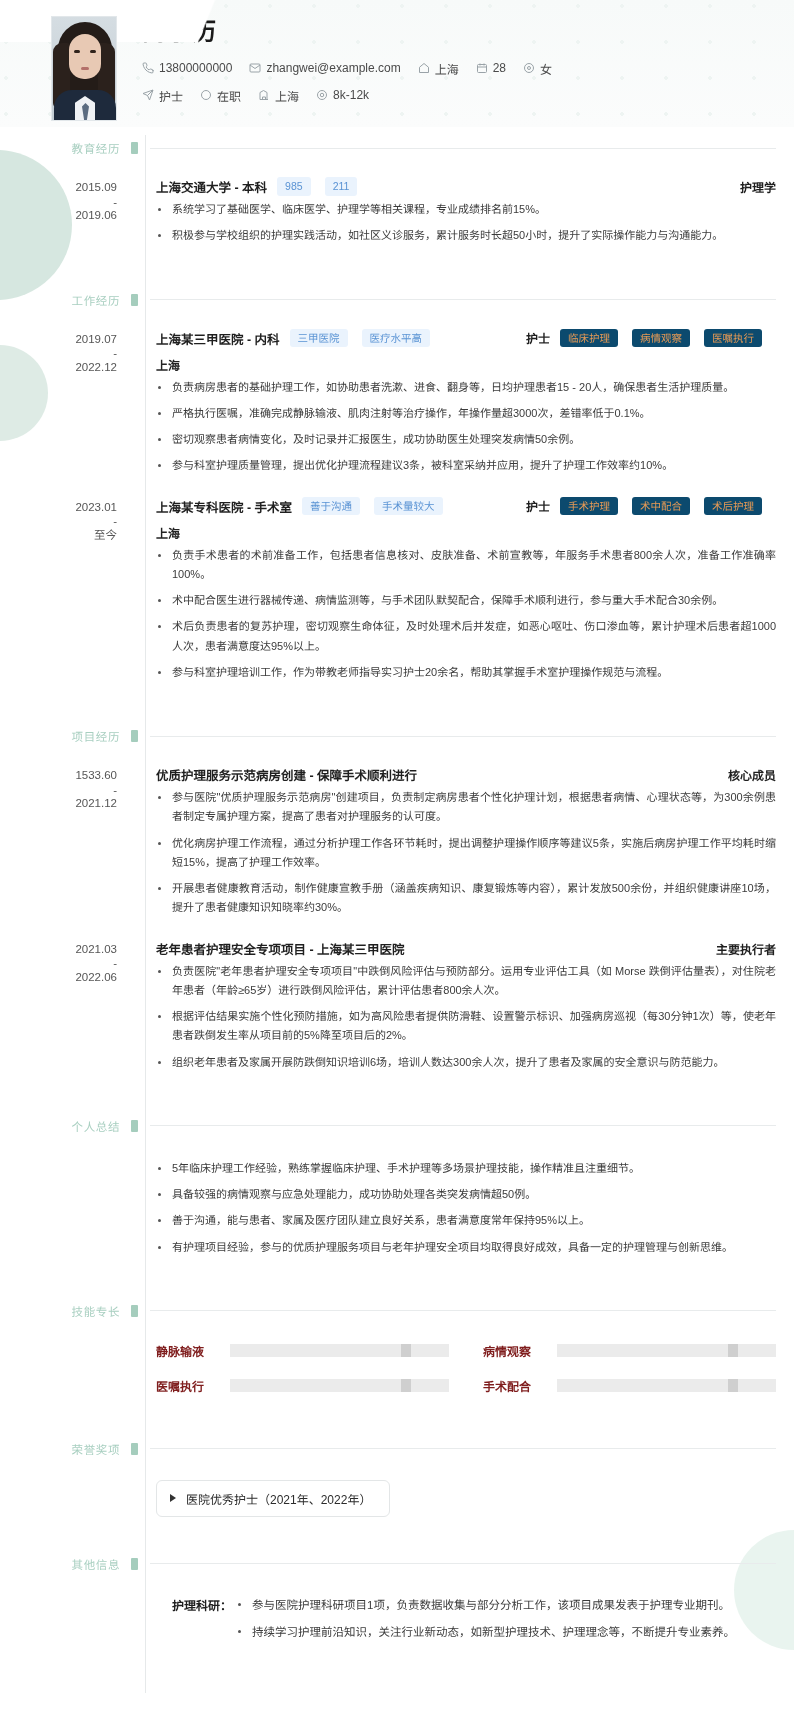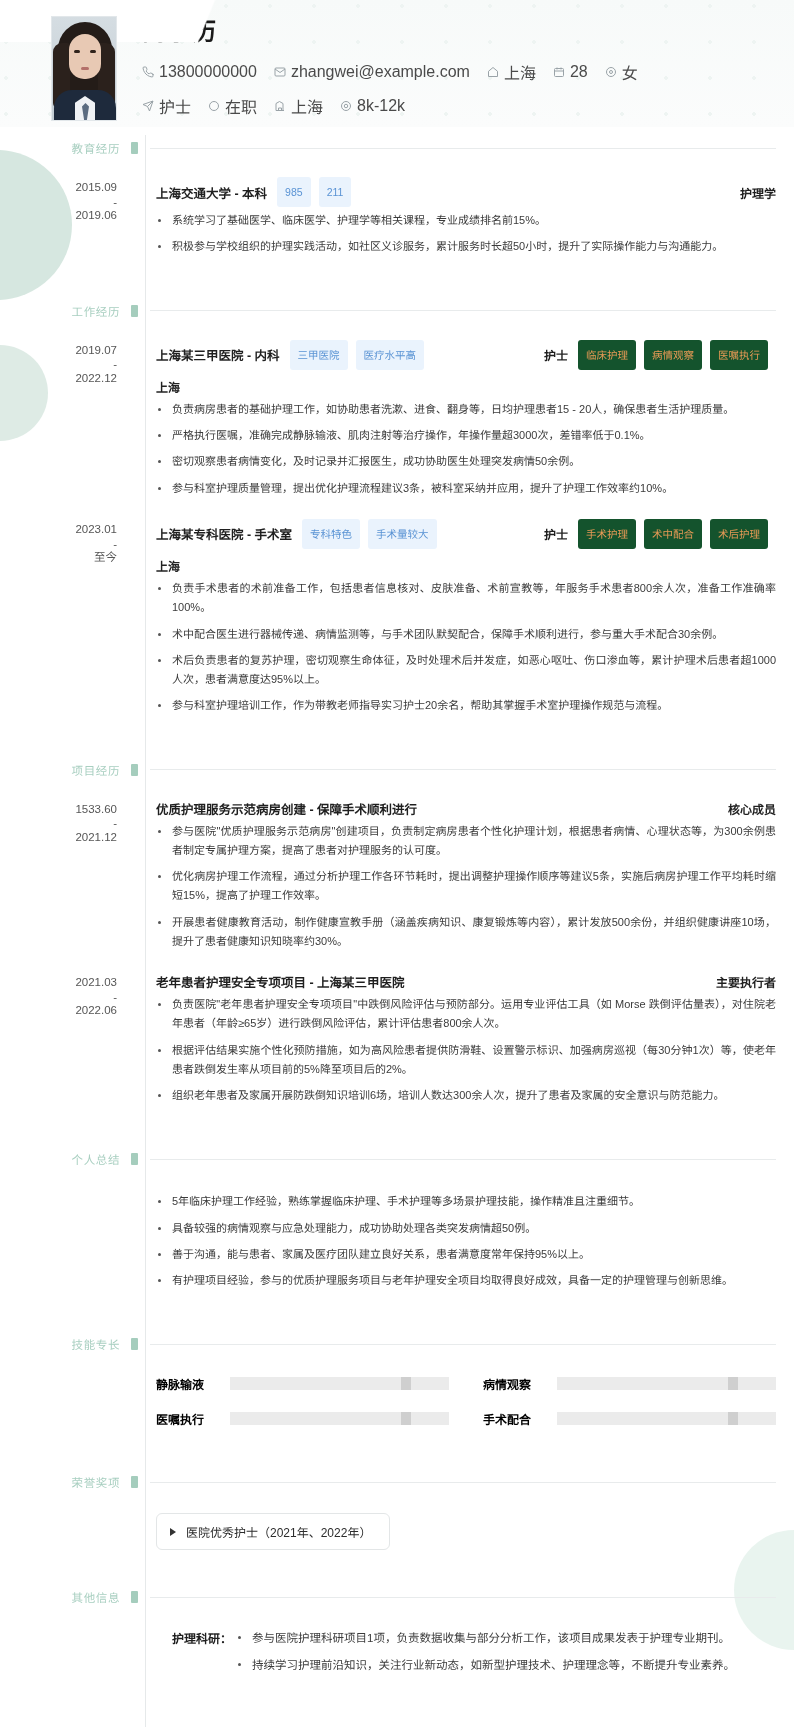--- a/index.html
+++ b/index.html
@@ -61,21 +61,21 @@
   .photo-body { position:absolute; left:2px; bottom:0; width:62px; height:30px; background:#1e2a3c; border-radius:18px 18px 0 0; }
   .photo-shirt { position:absolute; left:23px; bottom:0; width:20px; height:24px; background:#f0f2f5; clip-path: polygon(50% 0, 100% 28%, 100% 100%, 0 100%, 0 28%); }
   .photo-tie { position:absolute; left:30px; bottom:0; width:7px; height:17px; background:#5b6b80; clip-path: polygon(50% 0, 100% 20%, 70% 100%, 30% 100%, 0 20%); }
 
   .hdr-text { margin-left: 25px; padding-top: 6px; }
   .name {
     font-size: 24px; font-weight: 700; color: #1a1a1a; letter-spacing: 1px;
     line-height: 1.15; margin: 0 0 14px 0;
   }
   .meta-row { display: flex; align-items: center; flex-wrap: wrap; margin-bottom: 10px; }
-  .meta-item { display: flex; align-items: center; margin-right: 17px; font-size: 16px; color: #4a4a4a; white-space: nowrap; }
+  .meta-item { display: flex; align-items: center; margin-right: 17px; font-size: 12px; color: #4a4a4a; white-space: nowrap; }
   .meta-item .ico { margin-right: 5px; display: inline-flex; width: 12px; height: 12px; align-items: center; justify-content: center; color: #9aa3a8; }
   .meta-item .ico svg { display: block; }
 
   
   .content { position: relative; z-index: 2; padding-bottom: 40px; }
   .section { position: relative; }
   .sec-head {
     position: relative;
     display: flex; align-items: center;
     height: 26px;
@@ -94,25 +94,25 @@
   .entry-date {
     width: 131px; flex: 0 0 131px; text-align: right; padding-right: 14px;
     font-size: 11.5px; color: #555; line-height: 1.55; padding-top: 2px; padding-left: 44px;
   }
   .entry-date .dash { display: block; line-height: .9; }
   .entry-main { flex: 1; padding-left: 25px; padding-right: 18px; min-width: 0; }
 
   .title-row { display: flex; align-items: center; flex-wrap: wrap; margin-bottom: 2px; }
   .ttl { font-size: 12.5px; font-weight: 700; color: #1f1f1f; margin-right: 10px; }
   .tag {
-    display: inline-block; font-size: 10.5px; padding: 8px 8px; border-radius: 3px;
-    margin-right: 8px; line-height: 1.35; white-space: nowrap;
+    display: inline-block; font-size: 10.5px; padding: 2px 8px; border-radius: 3px;
+    margin-right: 14px; line-height: 1.35; white-space: nowrap;
   }
   .tag-blue { background: #eaf3fd; color: #5a93d4; }
-  .tag-orange { background: #14532d; color: #e79a55; text-align: right; }
+  .tag-orange { background: #0c4a6e; color: #e79a55; text-align: right; }
   .spacer { flex: 1 1 auto; min-width: 8px; }
   .right-meta { font-size: 12px; font-weight: 700; color: #1f1f1f; white-space: nowrap; }
   .role-group { display: flex; align-items: center; }
   .role-name { font-size: 12px; font-weight: 700; color: #1f1f1f; margin-right: 10px; }
 
   .subline { font-size: 12px; font-weight: 700; color: #222; margin: 8px 0 5px 0; }
 
   ul.bullets { list-style: none; margin: 4px 0 0 0; padding: 0; }
   ul.bullets li {
     position: relative; padding-left: 16px; margin-bottom: 7px;
@@ -122,21 +122,21 @@
     content: ""; position: absolute; left: 2px; top: 8px;
     width: 3px; height: 3px; border-radius: 50%; background: #555;
   }
 
   
   .skills-grid {
     display: grid; grid-template-columns: 1fr 1fr; gap: 18px 34px;
     margin-top: 12px; margin-bottom: 8px;
   }
   .skill { display: flex; align-items: center; }
-  .skill-name { font-size: 12px; font-weight: 700; color: #000000; width: 74px; flex: 0 0 74px; }
+  .skill-name { font-size: 12px; font-weight: 700; color: #7f1d1d; width: 74px; flex: 0 0 74px; }
   .skill-track { flex: 1; height: 13px; background: #ebebeb; position: relative; overflow: hidden; }
   .skill-fill { height: 100%; background: #dcdcdc; }
   .skill-cap { position: absolute; top: 0; height: 100%; width: 10px; background: #cfcfcf; }
 
   
   .award-box {
     display: inline-flex; align-items: center;
     border: 1px solid #e3e6e7; border-radius: 6px;
     padding: 9px 18px 9px 13px; margin-top: 12px; background: #fff;
     font-size: 12px; color: #2c2c2c;
@@ -348,21 +348,21 @@
 
       <div class="entry">
         <div class="entry-date">
           <span>2023.01</span>
           <span class="dash">-</span>
           <span>至今</span>
         </div>
         <div class="entry-main">
           <div class="title-row">
             <span class="ttl">上海某专科医院 - 手术室</span>
-            <span class="tag tag-blue">专科特色</span>
+            <span class="tag tag-blue">善于沟通</span>
             <span class="tag tag-blue">手术量较大</span>
             <span class="spacer"></span>
             <span class="role-group">
               <span class="role-name">护士</span>
               <span class="tag tag-orange">手术护理</span>
               <span class="tag tag-orange">术中配合</span>
               <span class="tag tag-orange">术后护理</span>
             </span>
           </div>
           <div class="subline">上海</div>

